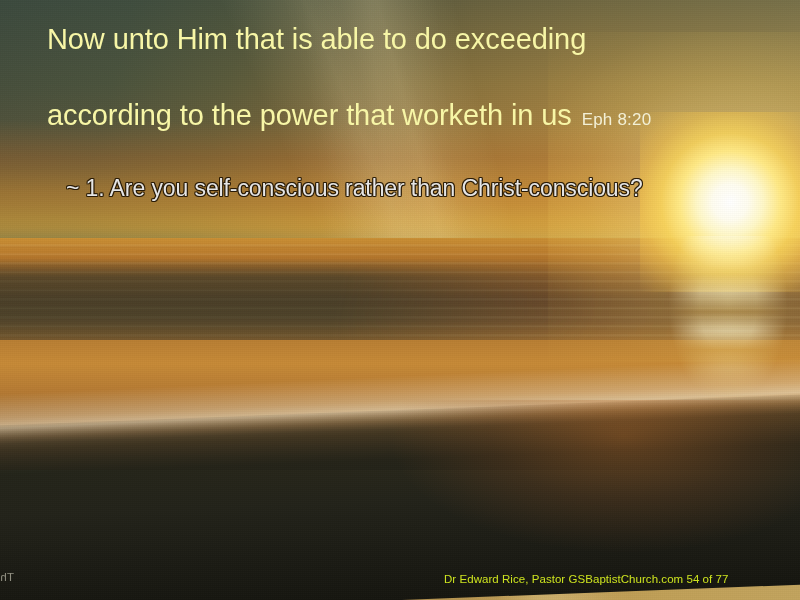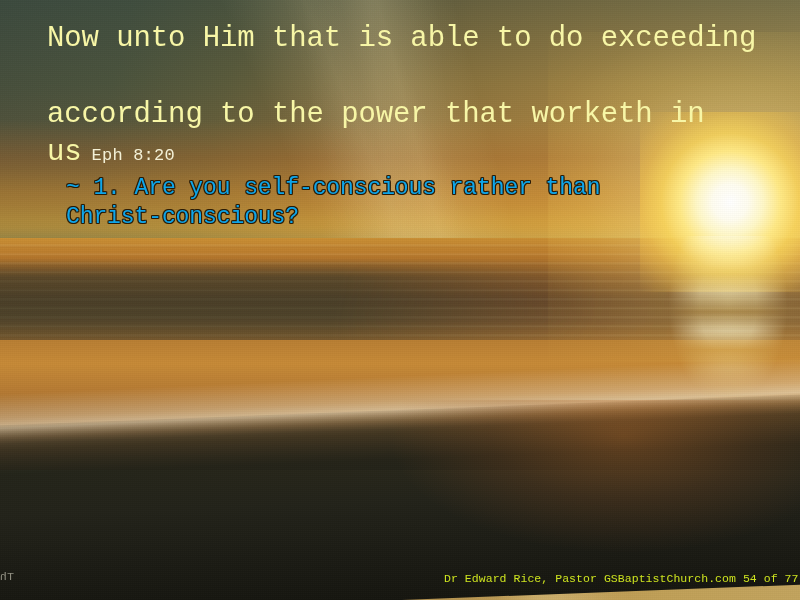--- a/index.html
+++ b/index.html
@@ -267,21 +267,20 @@
       repeating-linear-gradient(90deg,
         rgba(0,0,0,0.10) 0px, rgba(0,0,0,0.10) 1px,
         rgba(255,255,255,0.05) 1px, rgba(255,255,255,0.05) 2px);
   }
 
   
 
   .text-layer {
     position: absolute;
     inset: 0;
-    font-family: Liberation Mono, monospace;
   }
 
   .scripture {
     position: absolute;
     left: 47px;
     top: 20px;
     width: 712px;
     font-size: 29px;
     line-height: 38px;
     font-weight: 400;
@@ -297,21 +296,21 @@
   }
 
   .bullet {
     position: absolute;
     left: 66px;
     top: 174px;
     width: 610px;
     font-size: 23px;
     line-height: 29px;
     font-weight: 400;
-    color: #0ea5e9;
+    color: #e5e5e5;
     letter-spacing: -0.1px;
     text-shadow:
       -1px  0px 0 rgba(40,26,6,0.95),
        1px  0px 0 rgba(40,26,6,0.95),
        0px -1px 0 rgba(40,26,6,0.95),
        0px  1px 0 rgba(40,26,6,0.95),
       -1px -1px 0 rgba(40,26,6,0.80),
        1px  1px 0 rgba(40,26,6,0.80),
        1px -1px 0 rgba(40,26,6,0.80),
       -1px  1px 0 rgba(40,26,6,0.80);

